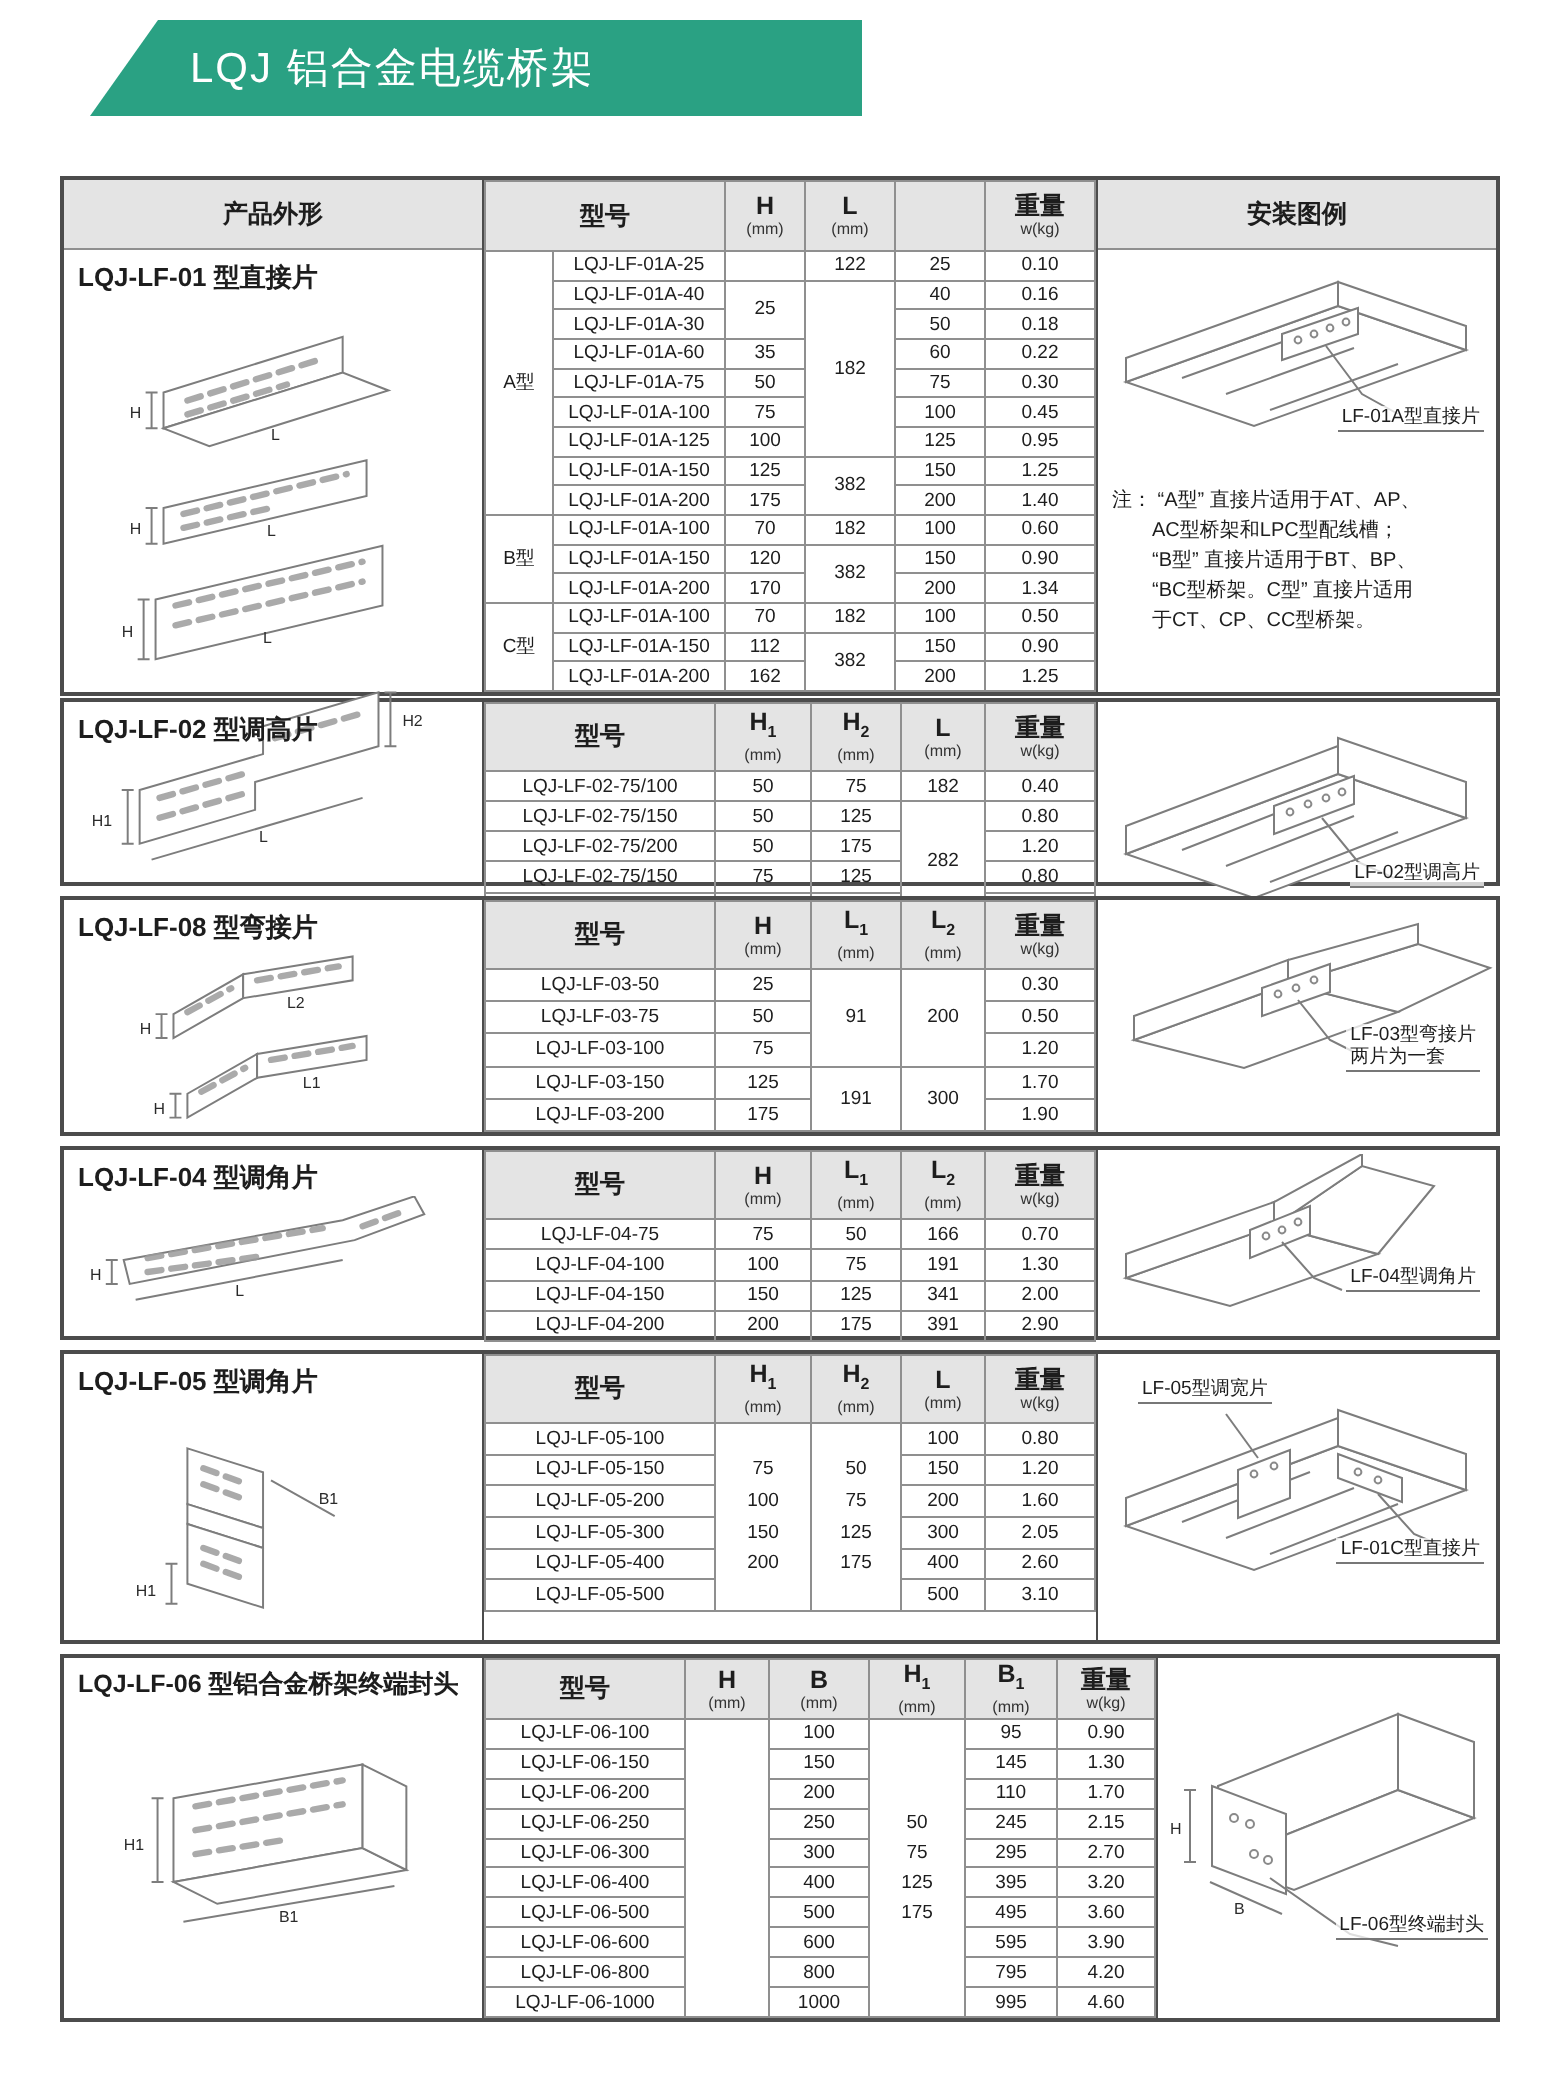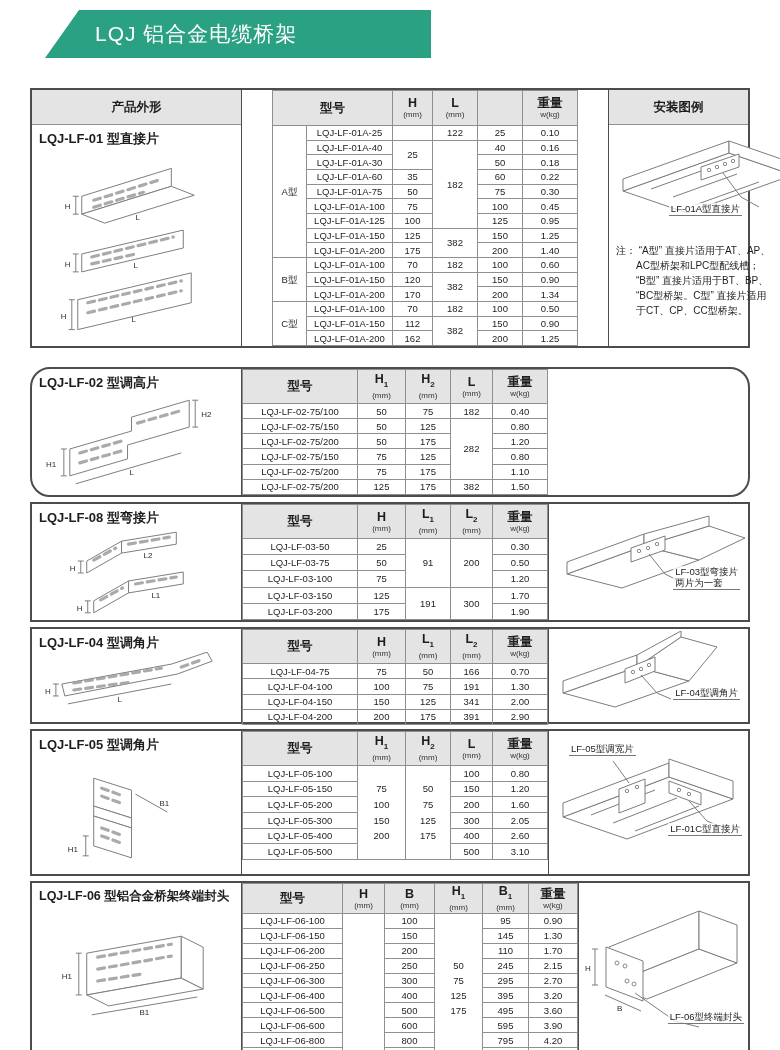--- a/index.html
+++ b/index.html
@@ -16,22 +16,22 @@
   
   .banner{position:relative;margin:10px 0 0 45px;width:386px;height:48px;
     background:var(--banner-green);
     clip-path:polygon(34px 0,100% 0,100% 100%,0 100%);
     display:flex;align-items:center;padding-left:50px;}
   .banner-title{color:#fff;font-size:21px;letter-spacing:1px;font-weight:400;}
 
   
   .section{position:relative;margin:0 30px;width:720px;border:2px solid var(--border-dark);
     display:flex;background:#fff;}
-  .s1{margin-top:30px;height:260px;gap:30px;}
-  .s2{margin-top:19px;height:130px;border-radius:20px;}
+  .s1{margin-top:30px;height:260px;}
+  .s2{margin-top:1px;height:94px;}
   .s3{margin-top:5px;height:120px;}
   .s4{margin-top:5px;height:97px;}
   .s5{margin-top:5px;height:147px;}
   .s6{margin-top:5px;height:184px;}
 
   .left-panel{width:210px;border-right:1px solid var(--border-dark);display:flex;flex-direction:column;position:relative;}
   .right-panel{flex:1;border-left:1px solid var(--border-dark);display:flex;flex-direction:column;position:relative;}
   .panel-header{height:35px;background:var(--header-gray);border-bottom:1px solid var(--border-light);
     display:flex;align-items:center;justify-content:center;font-size:12.5px;font-weight:bold;}
   .panel-body{position:relative;flex:1;}
@@ -352,20 +352,37 @@
         <tr>
           <td>LQJ-LF-02-75/200</td>
           <td>125</td>
           <td>175</td>
           <td>382</td>
           <td>1.50</td>
         </tr>
       </tbody>
     </table>
 
+  <div class="right-panel">
+    <div class="panel-body">
+      <svg style="position:absolute;top:4px;left:0" width="205" height="118" viewBox="0 0 205 118">
+        <path class="pl" d="M14,72 L120,32 L184,54 L78,94 Z"></path>
+        <path class="pl" d="M14,72 L14,58 L120,18 L120,32 Z"></path>
+        <path class="pl" d="M120,32 L120,14 L184,36 L184,54 Z"></path>
+        <path class="ln" d="M42,70 L106,45 M64,78 L128,53 M86,86 L150,61"></path>
+        <path class="pl" d="M88,48 L128,33 L128,47 L88,62 Z"></path>
+        <circle class="dot" cx="96" cy="51" r="1.7"></circle>
+          <circle class="dot" cx="105" cy="47" r="1.7"></circle>
+        <circle class="dot" cx="114" cy="44" r="1.7"></circle>
+          <circle class="dot" cx="122" cy="41" r="1.7"></circle>
+        <path class="ln" d="M112,54 L130,76 L148,84"></path>
+      </svg>
+      <div class="dia-label" style="right:6px;top:80px">LF-02型调高片</div>
+    </div>
+  </div>
 </div>
 
 <div class="section s3">
   <div class="left-panel">
     <div class="panel-body">
       <div class="sec-title">LQJ-LF-08 型弯接片</div>
       <svg class="sketch" height="92" viewBox="0 0 210 92">
         <path class="pl" d="M55,33 L90,13 L90,25 L55,45 Z"></path>
         <path class="pl" d="M90,13 L145,4 L145,16 L90,25 Z"></path>
         <path class="slots" d="M62,32 L84,20"></path>

